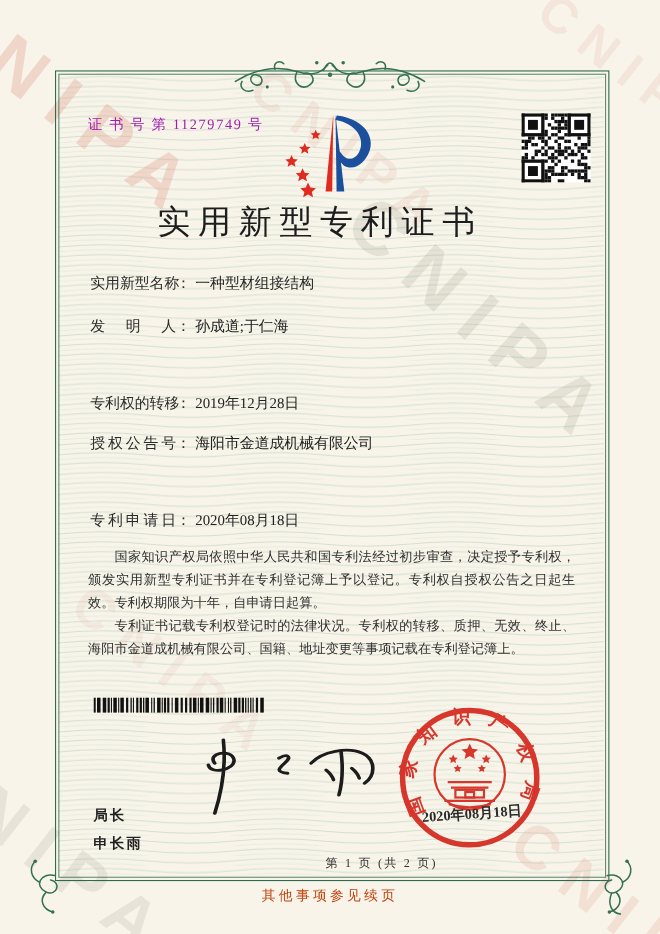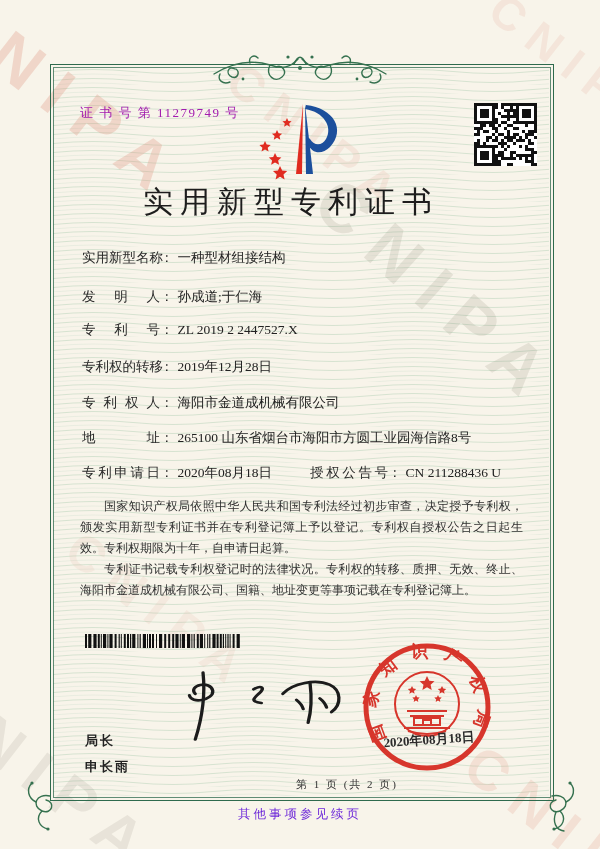--- a/index.html
+++ b/index.html
@@ -42,21 +42,21 @@
           font-weight:bold;font-size:13px;letter-spacing:2px;color:#222;margin-top:48px;}
   .signature{position:absolute;left:168px;top:668px;}
 
   .seal{position:absolute;left:358px;top:638px;z-index:4;}
   .seal-date{position:absolute;left:356px;top:731px;width:146px;text-align:center;
              font-size:13px;font-weight:600;color:#2b2b2b;transform:rotate(-4deg);z-index:5;}
 
   .page-ind{position:absolute;left:50px;top:777px;width:594px;text-align:center;
             font-size:11px;letter-spacing:2px;color:#333;}
   .cont-note{position:absolute;left:0;top:806px;width:600px;text-align:center;
-             font-size:12.5px;letter-spacing:3px;color:#6d28d9;}
+             font-size:12.5px;letter-spacing:3px;color:#c2410c;}
 </style>
 </head>
 <body>
 
 <div class="page">
 
   <svg class="waves" width="496" height="729">
     <defs>
       <pattern id="gw" width="160" height="9" patternUnits="userSpaceOnUse">
         <path d="M0,4.5 Q40,0.5 80,4.5 T160,4.5" fill="none" stroke="#9fc4a6" stroke-width="0.7" opacity="0.55"></path>
@@ -292,37 +292,28 @@
       </svg>
 
     <div class="title">实用新型专利证书</div>
 
     <div class="row" style="top:249px">
       <span class="flabel">实用新型名称</span><span class="colon">：</span><span class="fvalue">一种型材组接结构</span>
     </div>
     <div class="row" style="top:288px">
       <span class="flabel">发明人</span><span class="colon">：</span><span class="fvalue">孙成道;于仁海</span>
     </div>
-    <div class="row" style="top:321px">
-      <span class="flabel">专利号</span><span class="colon">：</span><span class="fvalue">ZL 2019 2 2447527.X</span>
-    </div>
     <div class="row" style="top:358px">
       <span class="flabel">专利权的转移</span><span class="colon">：</span><span class="fvalue">2019年12月28日</span>
     </div>
     <div class="row" style="top:394px">
-      <span class="flabel">专利权人</span><span class="colon">：</span><span class="fvalue">海阳市金道成机械有限公司</span>
-    </div>
-    <div class="row" style="top:429px">
-      <span class="flabel">地址</span><span class="colon">：</span><span class="fvalue">265100 山东省烟台市海阳市方圆工业园海信路8号</span>
+      <span class="flabel">授权公告号</span><span class="colon">：</span><span class="fvalue">海阳市金道成机械有限公司</span>
     </div>
     <div class="row" style="top:464px">
       <span class="flabel">专利申请日</span><span class="colon">：</span><span class="fvalue">2020年08月18日</span>
-      <span class="grant2">
-        <span class="flabel">授权公告号</span><span class="colon">：</span><span class="fvalue">CN 211288436 U</span>
-      </span>
     </div>
 
     <div class="body-text">
       <p>国家知识产权局依照中华人民共和国专利法经过初步审查，决定授予专利权，颁发实用新型专利证书并在专利登记簿上予以登记。专利权自授权公告之日起生效。专利权期限为十年，自申请日起算。</p>
       <p>专利证书记载专利权登记时的法律状况。专利权的转移、质押、无效、终止、海阳市金道成机械有限公司、国籍、地址变更等事项记载在专利登记簿上。</p>
     </div>
 
     <svg id="bc-svg" class="bc" width="155" height="14" viewBox="0 0 155 14">
         <rect x="0" y="0" width="2" height="14" fill="#111"></rect>
         <rect x="3.2" y="0" width="3.2" height="14" fill="#111"></rect>

